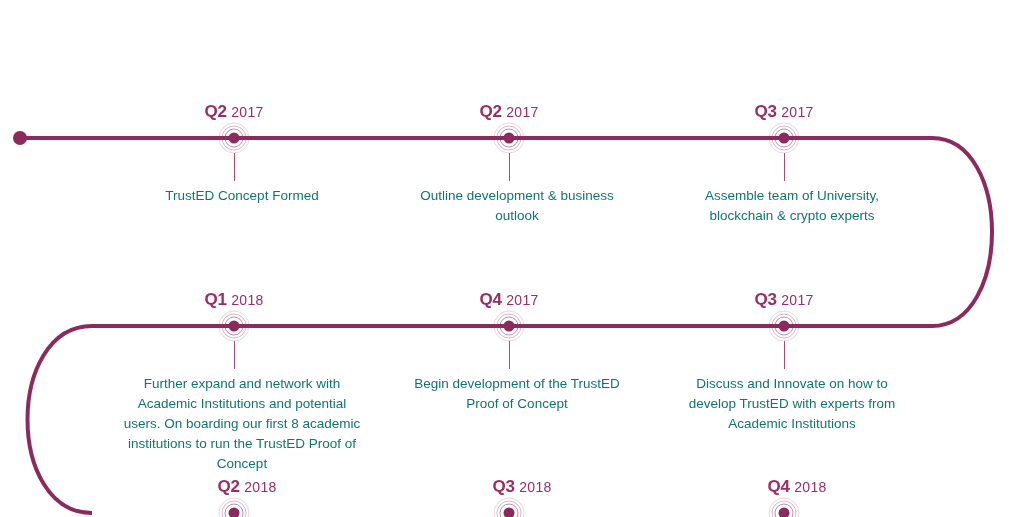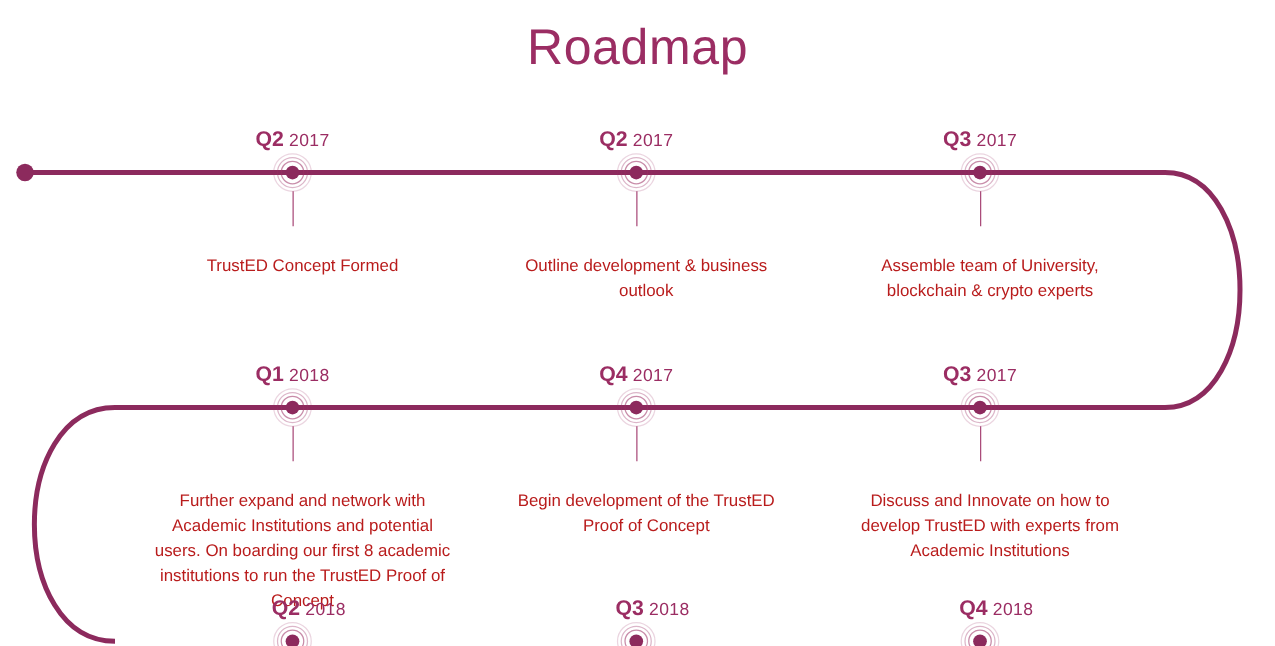--- a/index.html
+++ b/index.html
@@ -101,24 +101,24 @@
 
   .ms-tick{
     width:1px;
     height:28px;
     background:#9b2d63;
     margin:0 auto;
     opacity:0.85;
   }
 
   .ms-desc{
-    margin-top:21px;
+    margin-top:4px;
     font-size:13.5px;
     line-height:20px;
-    color:#b91c1c;
+    color:#0f766e;
     padding:0 8px;
     white-space:pre-line;
   }
 
   
   
   .row1 .ms-date{position:absolute;top:-35px;left:0;width:260px;}
   .row1 .ms-dot-wrap{position:absolute;top:-15px;left:50%;margin-left:-15px;}
   .row1 .ms-tick{position:absolute;top:15px;left:50%;margin-left:0px;}
   .row1 .ms-desc{position:absolute;top:44px;left:0;width:260px;}
@@ -130,21 +130,20 @@
 
   .row3 .ms-date{position:absolute;top:-35px;left:13px;width:260px;}
   .row3 .ms-dot-wrap{position:absolute;top:-15px;left:50%;margin-left:-15px;}
   .row3 .ms-desc{position:absolute;top:44px;left:0;width:260px;}
 </style>
 </head>
 <body>
 
 <div class="roadmap">
 
-  <div class="page-title">Roadmap</div>
 
   <svg class="track-svg" viewBox="0 0 1020 517" width="1020" height="517" xmlns="http://www.w3.org/2000/svg">
     <defs>
       <linearGradient id="fadeRight" x1="0" y1="0" x2="1" y2="0">
         <stop offset="0%" stop-color="#8c2a5d" stop-opacity="1"></stop>
         <stop offset="70%" stop-color="#8c2a5d" stop-opacity="1"></stop>
         <stop offset="100%" stop-color="#8c2a5d" stop-opacity="0"></stop>
       </linearGradient>
     </defs>
 

